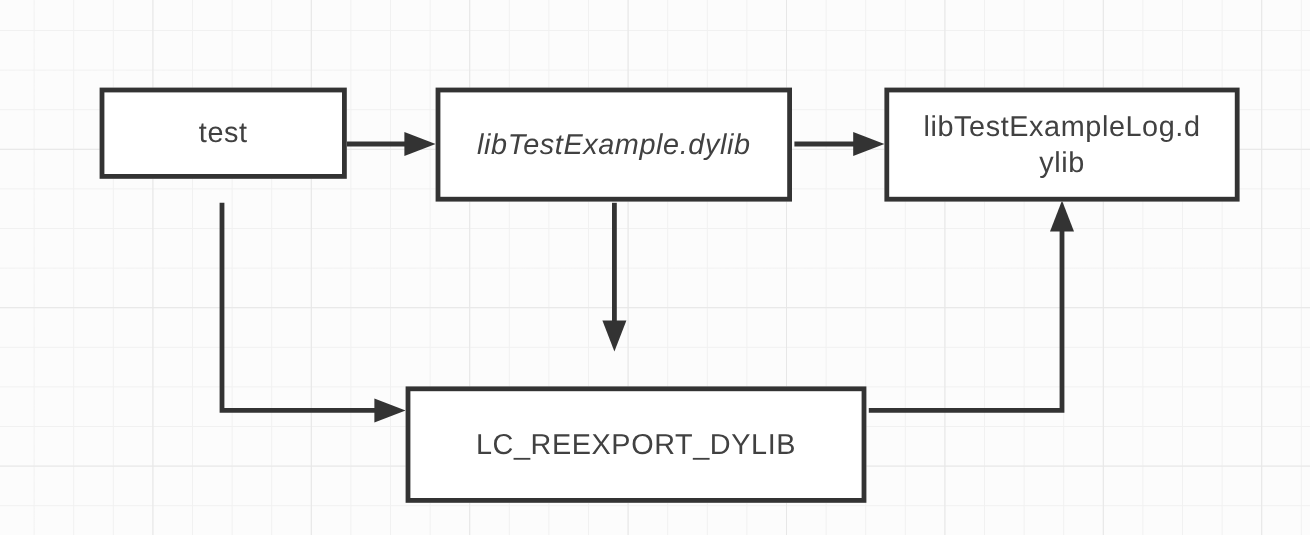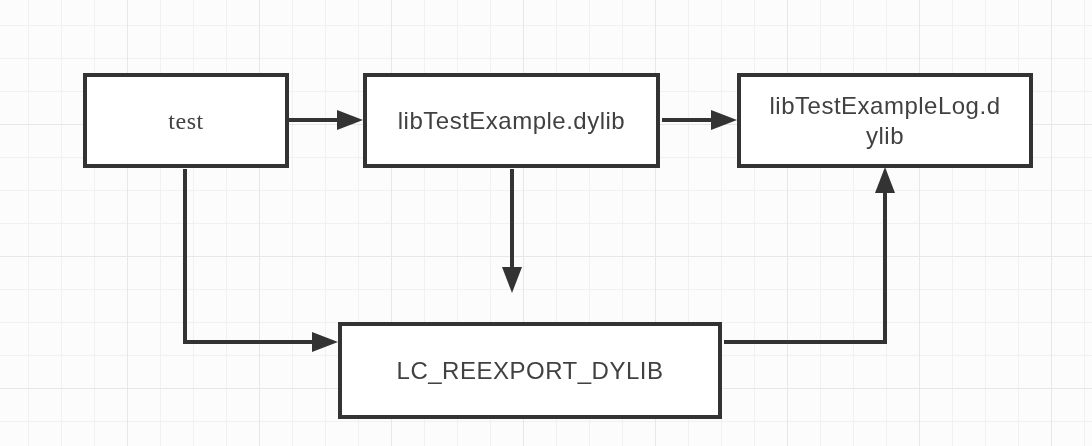--- a/index.html
+++ b/index.html
@@ -39,22 +39,22 @@
     align-items: center;
     justify-content: center;
     text-align: center;
     color: #414141;
     font-size: 24px;
     line-height: 30px;
     font-weight: 400;
     letter-spacing: 0.5px;
     cursor: default;
   }
-  .node-test     { left: 83px;  top: 73px;  width: 206px; height: 95px; font-family: Liberation Serif, serif; }
-  .node-mid      { left: 363px; top: 73px;  width: 297px; height: 95px; }
+  .node-test     { left: 83px;  top: 73px;  width: 206px; height: 76px; }
+  .node-mid      { left: 363px; top: 73px;  width: 297px; height: 95px; font-style: italic; }
   .node-right    { left: 737px; top: 73px;  width: 296px; height: 95px; }
   .node-reexport { left: 338px; top: 293px; width: 384px; height: 97px; margin-top: 29px; }
   .node .line { display: block; }
 </style>
 </head>
 <body>
 
 <div class="canvas">
 
   <svg class="edges" viewBox="0 0 1092 446" xmlns="http://www.w3.org/2000/svg">

